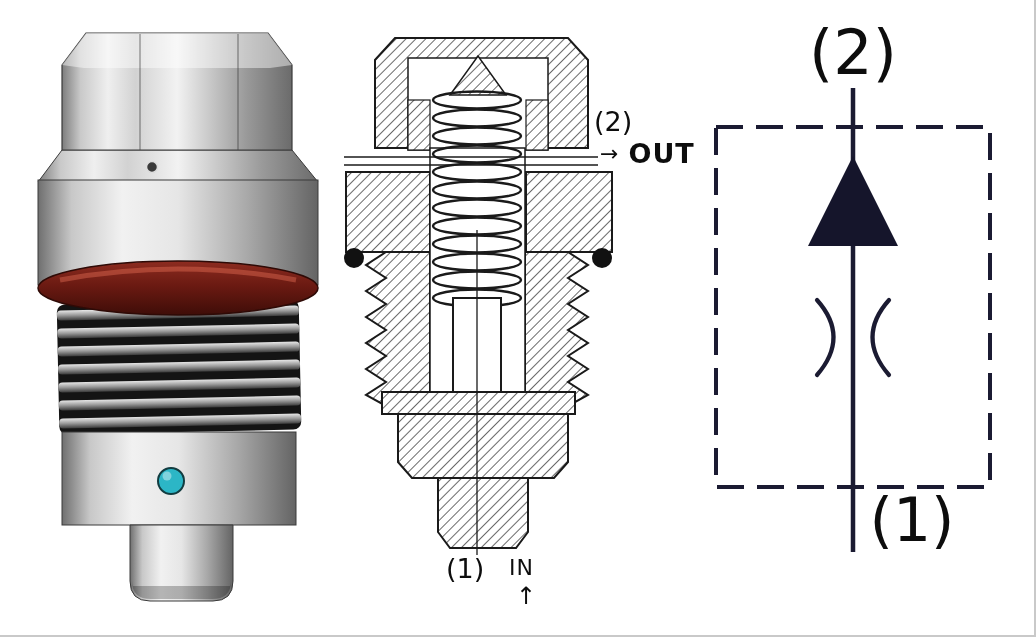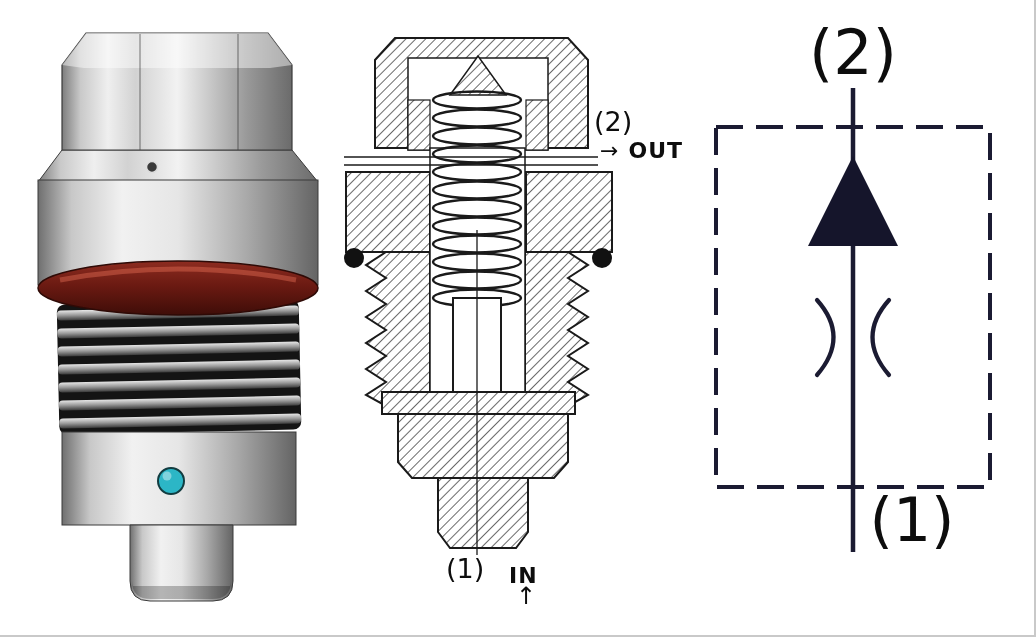--- a/index.html
+++ b/index.html
@@ -3,25 +3,25 @@
 <meta charset="utf-8">
 <style>
   html,body{margin:0;padding:0;background:#fff;}
   .canvas{
     position:relative;width:1036px;height:637px;background:#fff;overflow:hidden;
     border-right:2px solid #c9c9c9;border-bottom:2px solid #c9c9c9;box-sizing:border-box;
     font-family:"DejaVu Sans","Liberation Sans",sans-serif;color:#0d0d0d;
   }
   .layer{position:absolute;}
   .lbl{position:absolute;white-space:nowrap;line-height:1;color:#0d0d0d;}
-  .bold{font-weight:700;margin-top:8px;}
+  .bold{font-weight:400;}
   .s-port2{left:594px;top:108px;font-size:27px;}
   .s-outrow{left:600px;top:140px;display:flex;align-items:center;gap:10px;}
   .s-outrow .arrow{font-size:22px;}
-  .s-outrow .word{font-size:22px;font-weight:700;letter-spacing:1px;}
+  .s-outrow .word{font-size:27px;font-weight:700;letter-spacing:1px;}
   .s-port1{left:446px;top:555px;font-size:27px;}
   .s-in{left:509px;top:557px;font-size:22px;letter-spacing:1px;}
   .s-inarrow{left:516px;top:584px;font-size:24px;}
   .sym-port2{left:786px;top:22px;width:134px;text-align:center;font-size:62px;}
   .sym-port1{left:852px;top:490px;width:120px;text-align:center;font-size:60px;}
 </style>
 </head>
 <body>
 
 <div class="canvas">

